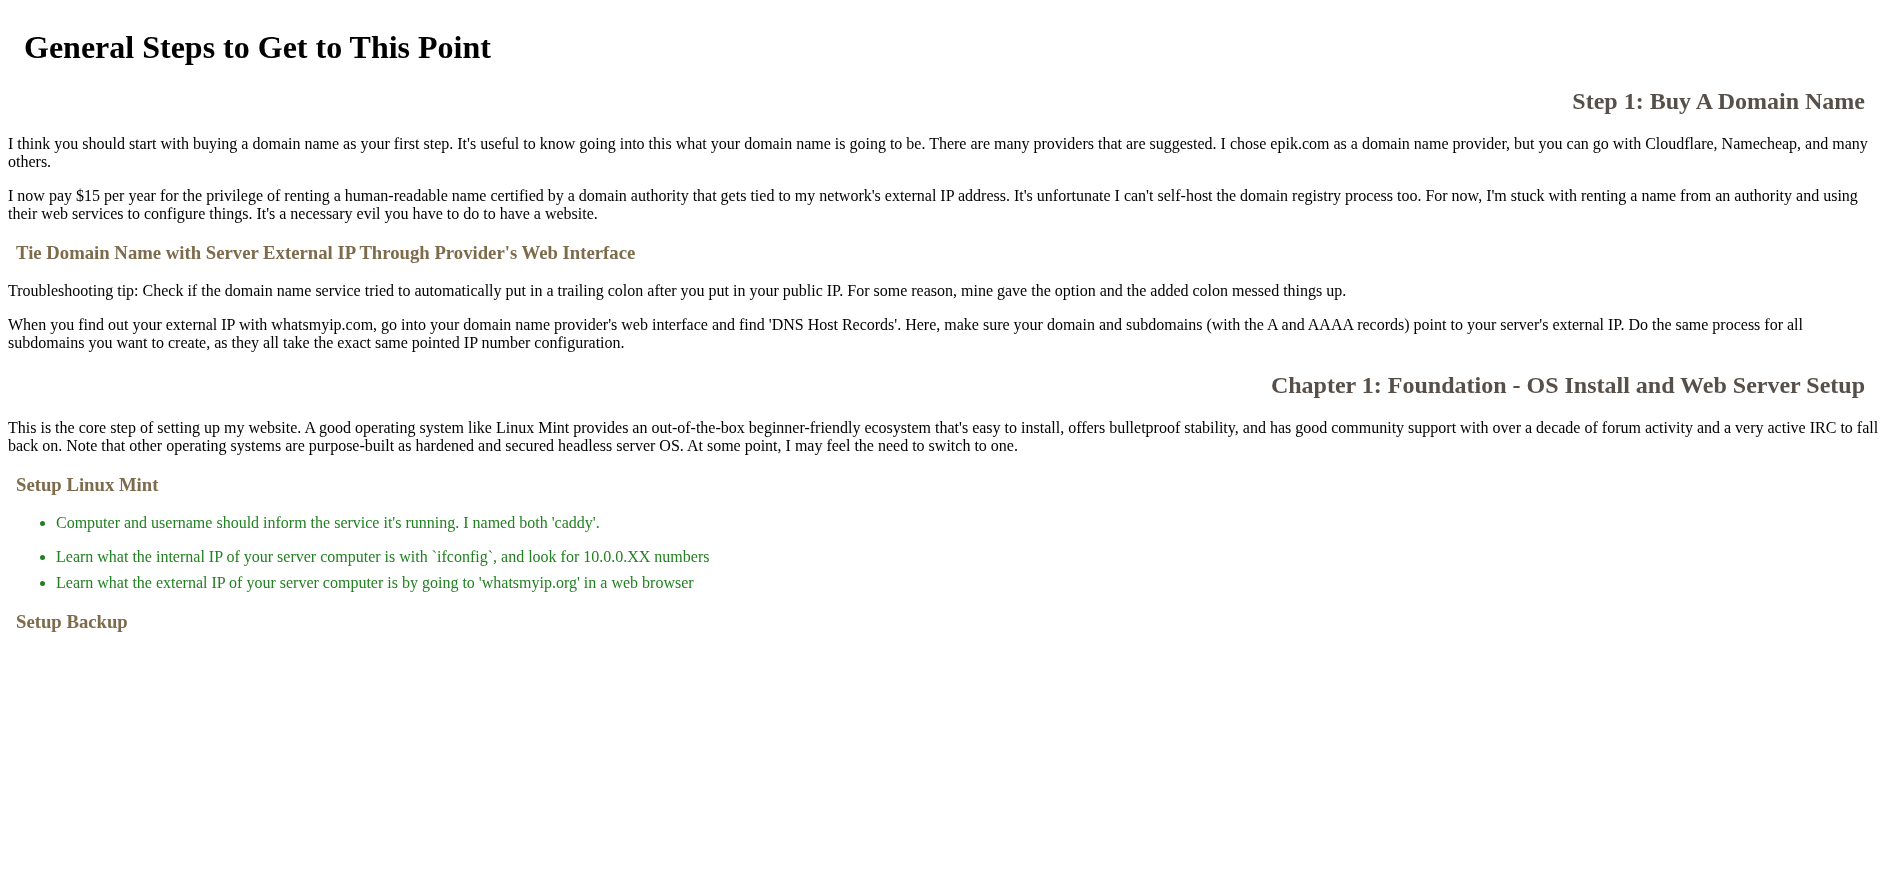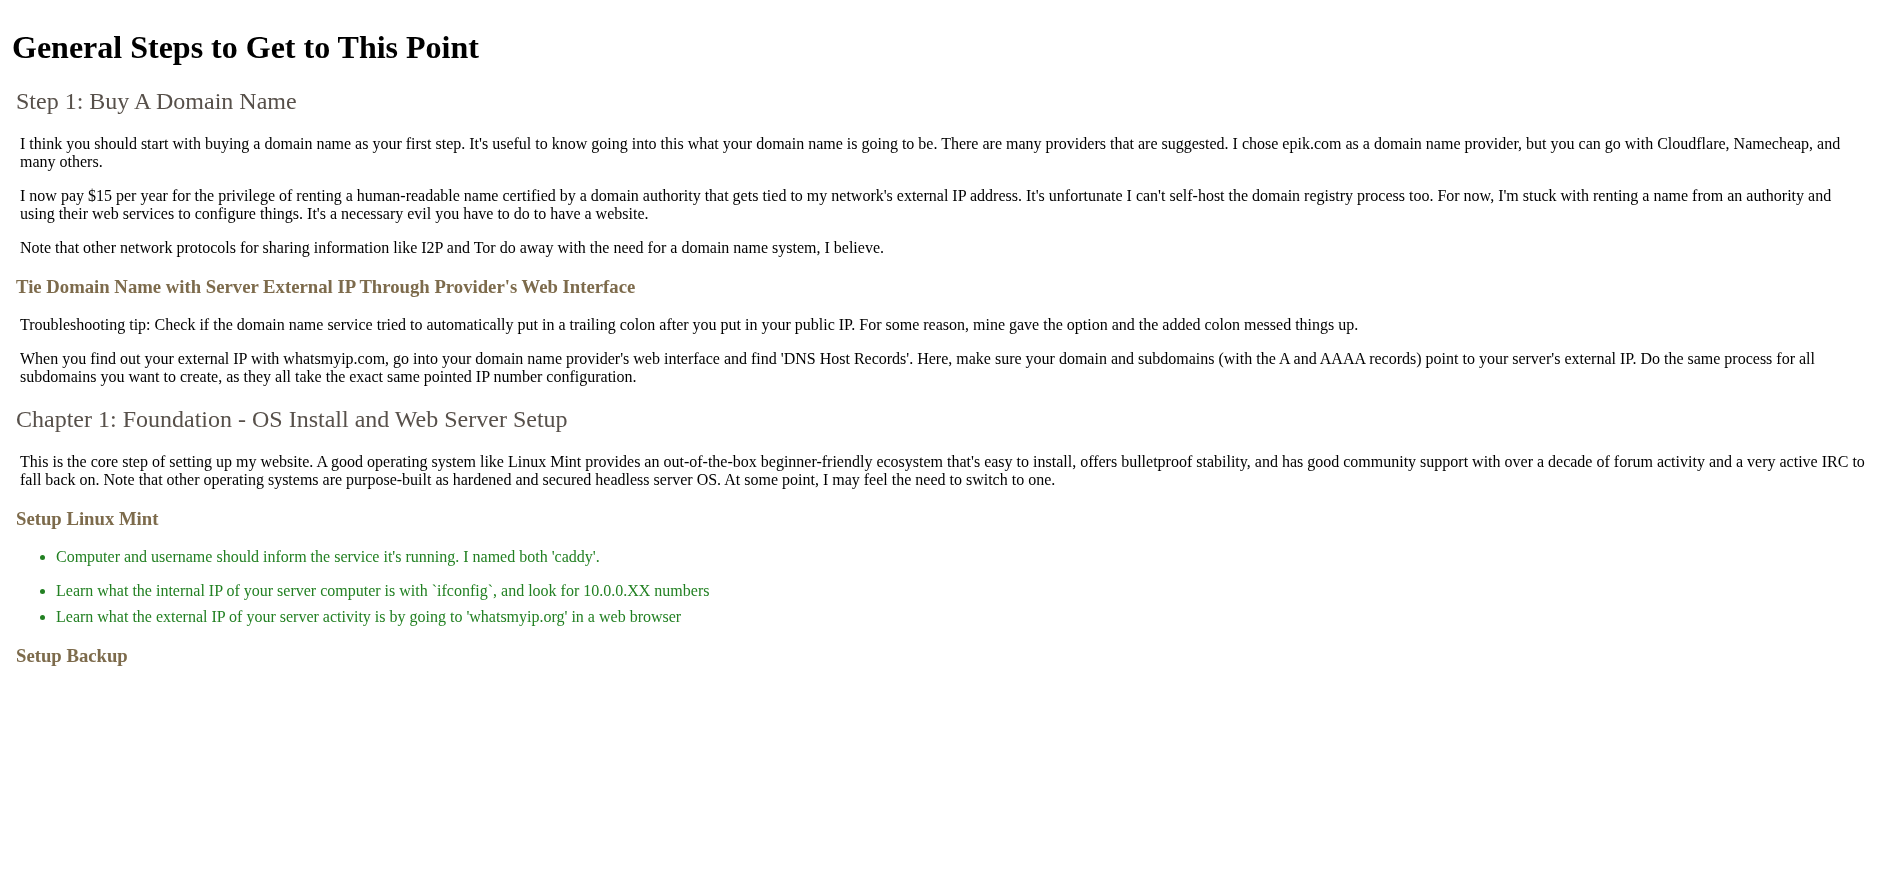--- a/index.html
+++ b/index.html
@@ -10,59 +10,58 @@
     --c-list_text:#228022;
     --c-background:#ffffff;
   }
   html,body{background:var(--c-background);}
   body{
     margin:8px;
     color:var(--c-body);
     font-family:"Liberation Serif", serif;
     font-size:16px;
   }
-  h1{font-size:2em; margin:0.67em 4px; font-weight:bold; color:var(--c-h1);}
-  h2{font-size:1.5em; margin:0.83em 8px; font-weight:normal; color:var(--c-h2);}
+  h1{font-size:2em; margin:0.67em 16px; font-weight:bold; color:var(--c-h1);}
+  h2{font-size:1.5em; margin:0.83em 16px; font-weight:bold; color:var(--c-h2);text-align:right;}
   h3{font-size:1.17em; margin:1em 8px; font-weight:bold; color:var(--c-h3);}
-  p{margin:1em 12px;}
+  p{margin:1em 0;}
   ul{margin:1em 0; padding-left:40px; color:var(--c-list_text);}
   li{margin:8px;}
 </style>
 </head>
 <body>
 
 <article>
 
   <h1>General Steps to Get to This Point</h1>
 
   <h2>Step 1: Buy A Domain Name</h2>
 
   <p>I think you should start with buying a domain name as your first step. It's useful to know going into this what your domain name is going to be. There are many providers that are suggested. I chose epik.com as a domain name provider, but you can go with Cloudflare, Namecheap, and many others.</p>
 
   <p>I now pay $15 per year for the privilege of renting a human-readable name certified by a domain authority that gets tied to my network's external IP address. It's unfortunate I can't self-host the domain registry process too. For now, I'm stuck with renting a name from an authority and using their web services to configure things. It's a necessary evil you have to do to have a website.</p>
 
-  <p>Note that other network protocols for sharing information like I2P and Tor do away with the need for a domain name system, I believe.</p>
 
   <h3>Tie Domain Name with Server External IP Through Provider's Web Interface</h3>
 
   <p>Troubleshooting tip: Check if the domain name service tried to automatically put in a trailing colon after you put in your public IP. For some reason, mine gave the option and the added colon messed things up.</p>
 
   <p>When you find out your external IP with whatsmyip.com, go into your domain name provider's web interface and find 'DNS Host Records'. Here, make sure your domain and subdomains (with the A and AAAA records) point to your server's external IP. Do the same process for all subdomains you want to create, as they all take the exact same pointed IP number configuration.</p>
 
   <h2>Chapter 1: Foundation - OS Install and Web Server Setup</h2>
 
   <p>This is the core step of setting up my website. A good operating system like Linux Mint provides an out-of-the-box beginner-friendly ecosystem that's easy to install, offers bulletproof stability, and has good community support with over a decade of forum activity and a very active IRC to fall back on. Note that other operating systems are purpose-built as hardened and secured headless server OS. At some point, I may feel the need to switch to one.</p>
 
   <h3>Setup Linux Mint</h3>
 
   <ul>
     <li>Computer and username should inform the service it's running. I named both 'caddy'.</li>
   </ul>
 
 
   <ul>
     <li>Learn what the internal IP of your server computer is with `ifconfig`, and look for 10.0.0.XX numbers</li>
-    <li>Learn what the external IP of your server activity is by going to 'whatsmyip.org' in a web browser</li>
+    <li>Learn what the external IP of your server computer is by going to 'whatsmyip.org' in a web browser</li>
   </ul>
 
   <h3>Setup Backup</h3>
 
 </article>
 
 </body></html>

